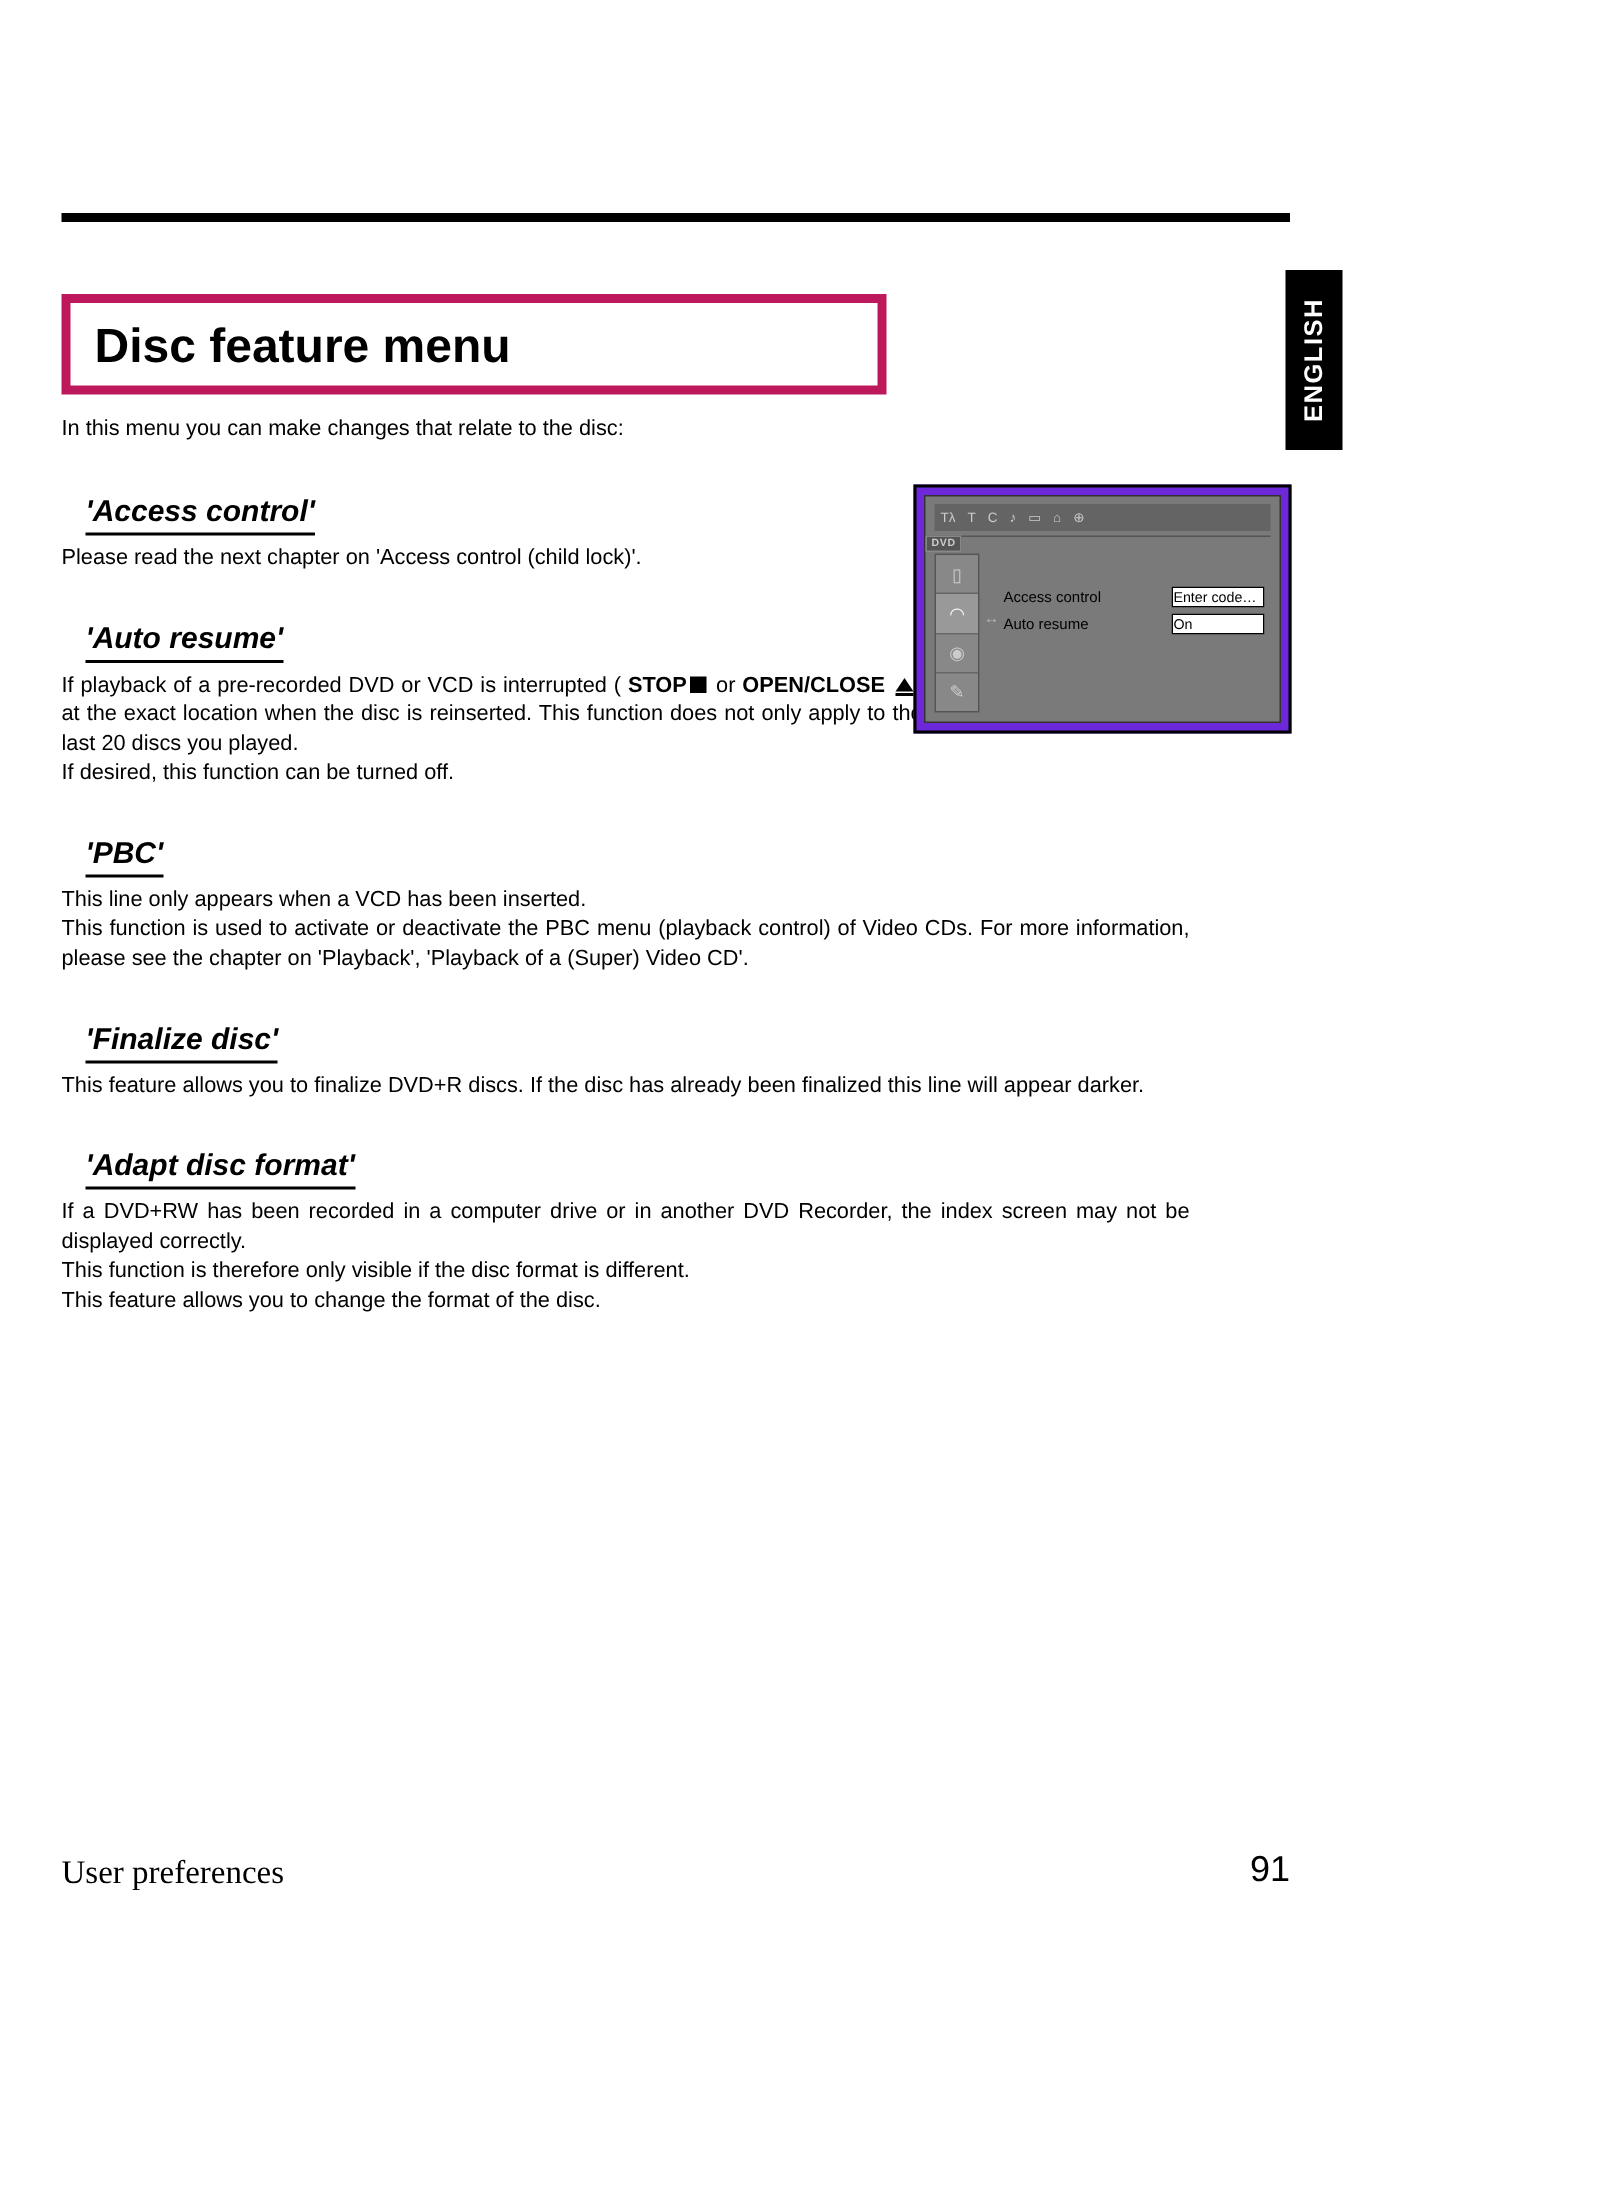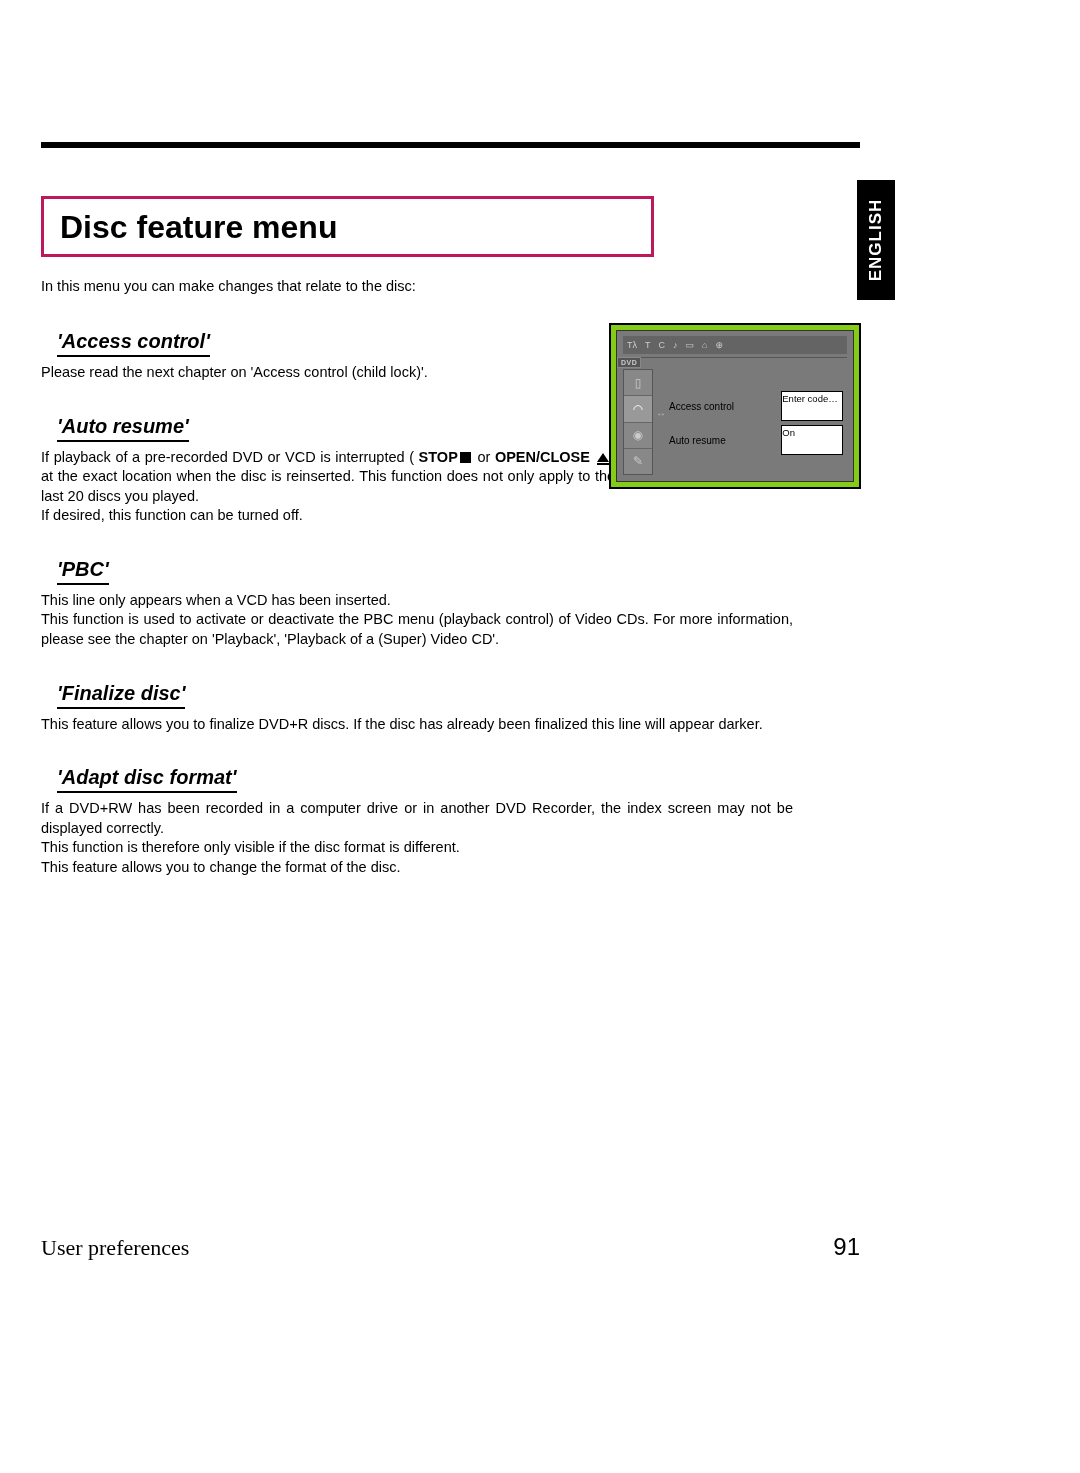--- a/index.html
+++ b/index.html
@@ -33,22 +33,22 @@
     justify-content: center;
   }
   .lang-tab span {
     transform: rotate(-90deg);
     white-space: nowrap;
   }
   .title-box {
     position: absolute;
     left: 41px;
     top: 196px;
-    width: 613px;
-    border: 3px solid #be185d;
+    width: 550px;
+    border: 6px solid #be185d;
     padding: 10px 4px 8px 16px;
   }
   .title-box h1 {
     font-size: 32px;
     font-weight: bold;
     font-family: Arial, Helvetica, sans-serif;
   }
   .intro {
     position: absolute;
     left: 41px;
@@ -104,21 +104,21 @@
     height: 2px;
     background: #000;
   }
   .osd {
     position: absolute;
     left: 609px;
     top: 323px;
     width: 252px;
     height: 166px;
     border: 2px solid #000;
-    background: #84cc16;
+    background: #6d28d9;
   }
   .osd-inner {
     position: absolute;
     left: 5px; right: 5px; top: 5px; bottom: 5px;
     background: #7a7a7a;
     border: 1px solid #333;
   }
   .osd-topbar {
     position: absolute;
     left: 6px;
@@ -201,21 +201,21 @@
     gap: 38px;
   }
   .osd-label {
     width: 92px;
   }
   .osd-val {
     border: 1px solid #000;
     background: #fff;
     padding: 0 0;
     width: 76px;
-    height: 30px;
+    height: 14px;
     line-height: 13px;
     font-size: 9.5px;
   }
   .footer-left {
     position: absolute;
     left: 41px;
     bottom: 212px;
     font-size: 22px;
     font-family: Liberation Serif, serif;
     text-align: center;

